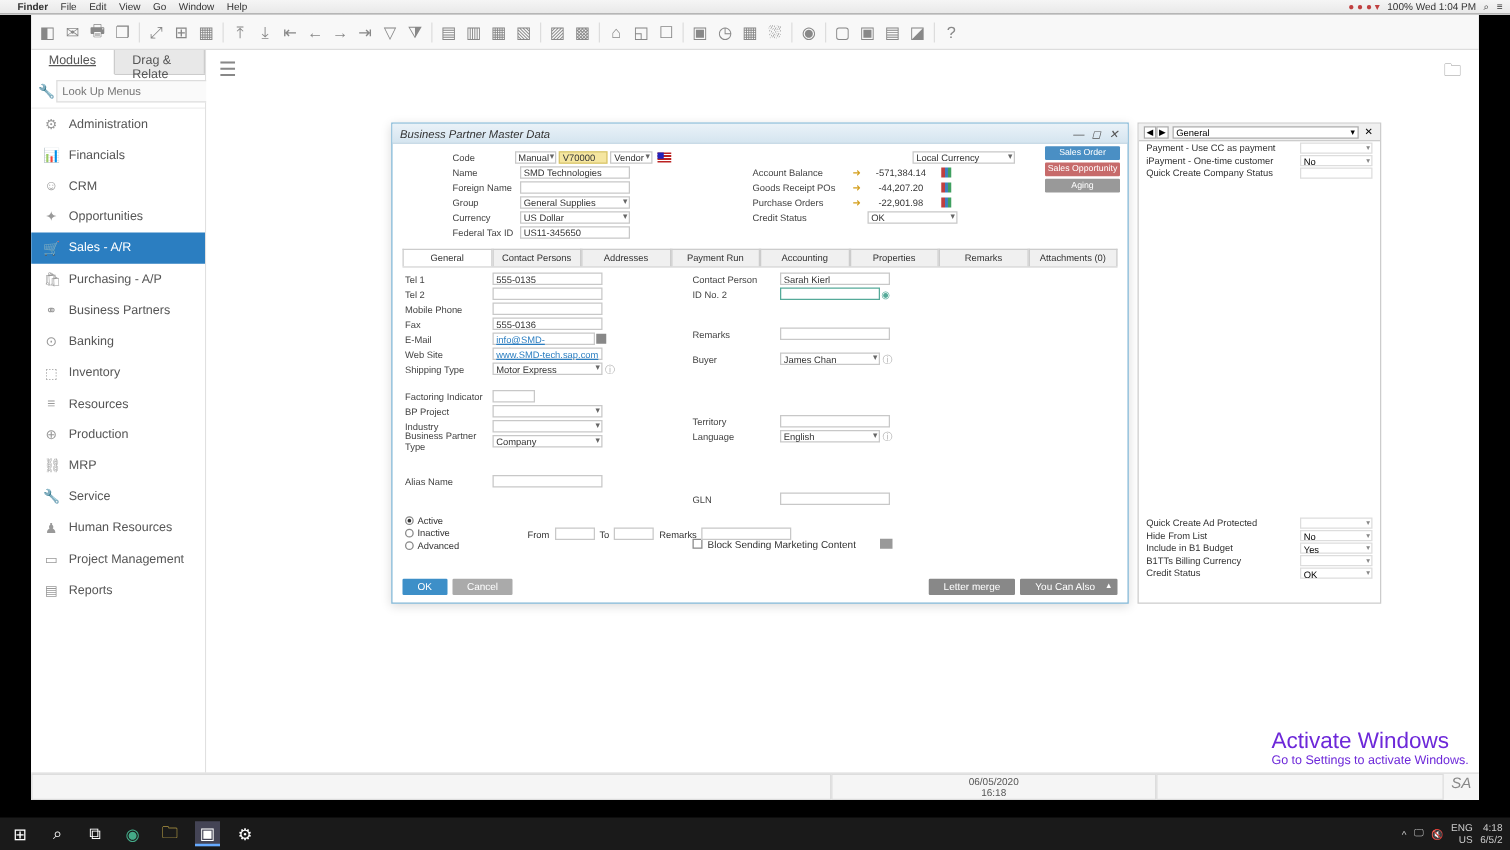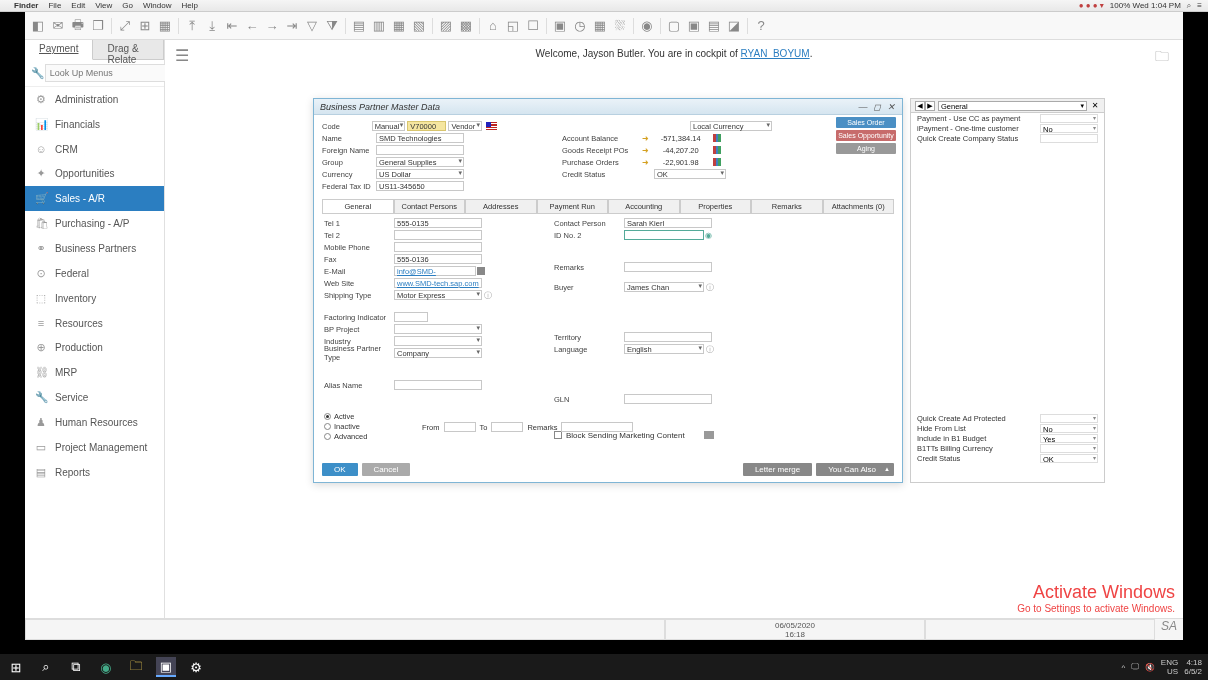--- a/index.html
+++ b/index.html
@@ -43,21 +43,21 @@
 .welcome { position: absolute; top: 8px; left: 0; right: 0; text-align: center; font-size: 10px; color: #333; }
 .welcome a { color: #2b7ec1; text-decoration: underline; }
 .folder-ico { position: absolute; top: 6px; right: 14px; font-size: 14px; color: #999; }
 
 
 .bp-window { position: absolute; top: 58px; left: 148px; width: 590px; height: 385px; background: #fff; border: 1px solid #7fb5d5; box-shadow: 0 2px 8px rgba(0,0,0,0.15); font-size: 8px; color: #333; }
 .bp-title { height: 16px; background: linear-gradient(#eaf2f8,#d5e5f0); border-bottom: 1px solid #b8d0e0; padding: 2px 6px; font-size: 9px; display: flex; align-items: center; font-style: italic; }
 .bp-title .ctrls { margin-left: auto; display: flex; gap: 4px; }
 .bp-title .ctrls span { width: 10px; height: 10px; display: flex; align-items: center; justify-content: center; font-size: 9px; color: #555; cursor: pointer; }
 
-.bp-header { padding: 6px 8px 4px 8px; display: flex; gap: 10px; position: relative; }
+.bp-header { padding: 6px 8px 4px 8px; display: flex; gap: 10px; position: relative; margin-left: 40px; }
 .bp-col { display: flex; flex-direction: column; gap: 2px; }
 .frow { display: flex; align-items: center; height: 10px; }
 .flabel { width: 54px; font-size: 7.5px; color: #444; }
 .finput { height: 10px; border: 1px solid #c8c8c8; background: #fff; font-size: 7.5px; padding: 0 2px; }
 .finput.gold { background: #f5e6a0; border-color: #d8c56e; }
 .fsel { height: 10px; border: 1px solid #c8c8c8; background: #fff; font-size: 7.5px; padding: 0 2px; position: relative; }
 .fsel::after { content: "▾"; position: absolute; right: 1px; top: -1px; font-size: 7px; color: #666; }
 .flag { width: 12px; height: 8px; background: linear-gradient(to bottom, #b22 0%, #b22 15%, #fff 15%, #fff 30%, #b22 30%, #b22 45%, #fff 45%, #fff 60%, #b22 60%, #b22 75%, #fff 75%, #fff 90%, #b22 90%); position: relative; margin-left: 4px; }
 .flag::before { content: ""; position: absolute; top: 0; left: 0; width: 5px; height: 5px; background: #22b; }
 
@@ -109,21 +109,21 @@
 .rp-row .val.sel::after { content: "▾"; position: absolute; right: 1px; top: -1px; font-size: 6px; color: #888; }
 .rp-gap { height: 270px; }
 
 
 .status { position: absolute; left: 0; right: 0; bottom: 0; height: 22px; background: #f5f5f5; border-top: 1px solid #ddd; display: flex; font-size: 8px; color: #555; }
 .status .seg { border: 1px solid #ddd; padding: 1px 6px; display: flex; flex-direction: column; justify-content: center; align-items: center; }
 .status .seg.wide { flex: 1; }
 .status .sap { font-weight: normal; font-size: 12px; color: #888; font-style: italic; padding: 0 6px; }
 
 
-.watermark { position: absolute; bottom: 26px; right: 8px; text-align: right; color: #ef4444; }
+.watermark { position: absolute; bottom: 26px; right: 8px; text-align: left; color: #6d28d9; }
 .watermark .l1 { font-size: 18px; }
 .watermark .l2 { font-size: 10px; }
 
 
 .taskbar { position: absolute; bottom: 0; left: 0; right: 0; height: 26px; background: #1a1a1a; display: flex; align-items: center; padding: 0 6px; gap: 10px; }
 .taskbar .tico { width: 20px; height: 20px; display: flex; align-items: center; justify-content: center; color: #fff; font-size: 13px; }
 .taskbar .tright { margin-left: auto; display: flex; align-items: center; gap: 6px; color: #ccc; font-size: 8px; }
 .taskbar .clock { display: flex; flex-direction: column; align-items: flex-end; line-height: 9px; }
 </style>
 </head>
@@ -189,21 +189,21 @@
     <div class="ico">▣</div>
     <div class="ico">▤</div>
     <div class="ico">◪</div>
     <div class="sep"></div>
     <div class="ico">?</div>
   </div>
 
   <div class="main-body">
     <div class="sidebar">
       <div class="tabs-row">
-        <div class="app-tab active" style="text-decoration:underline">Payment</div>
+        <div class="app-tab active" style="text-decoration:underline">Modules</div>
         <div class="app-tab">Drag &amp; Relate</div>
       </div>
       <div class="search-row">
         <span class="wrench">🔧</span>
         <input placeholder="Look Up Menus" style="">
         <span class="mag">⌕</span>
       </div>
       <div class="nav-item">
           <span class="nico">⚙</span>
           <span>Administration</span>
@@ -227,21 +227,21 @@
       <div class="nav-item">
           <span class="nico">🛍</span>
           <span>Purchasing - A/P</span>
         </div>
       <div class="nav-item">
           <span class="nico">⚭</span>
           <span>Business Partners</span>
         </div>
       <div class="nav-item">
           <span class="nico">⊙</span>
-          <span>Federal</span>
+          <span>Banking</span>
         </div>
       <div class="nav-item">
           <span class="nico">⬚</span>
           <span>Inventory</span>
         </div>
       <div class="nav-item">
           <span class="nico">≡</span>
           <span>Resources</span>
         </div>
       <div class="nav-item">
@@ -265,23 +265,20 @@
           <span>Project Management</span>
         </div>
       <div class="nav-item">
           <span class="nico">▤</span>
           <span>Reports</span>
         </div>
     </div>
 
     <div class="canvas">
       <div class="hamburger">☰</div>
-      <div class="welcome">
-        <span>Welcome, Jayson Butler. You are in cockpit of </span><a>RYAN_BOYUM</a><span>.</span>
-      </div>
       <div class="folder-ico">🗀</div>
 
       <div class="bp-window">
         <div class="bp-title">
           <span>Business Partner Master Data</span>
           <div class="ctrls">
             <span>—</span>
             <span>◻</span>
             <span>✕</span>
           </div>

